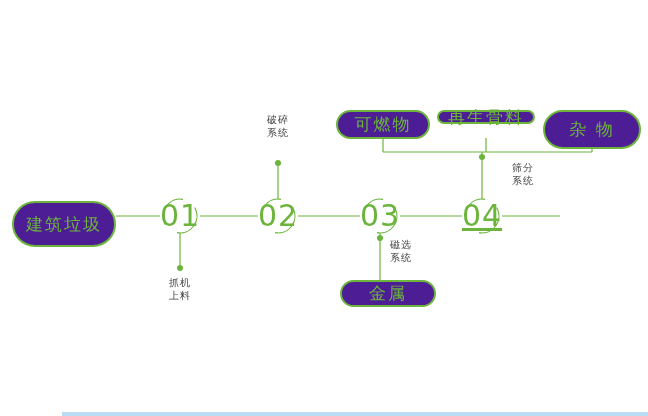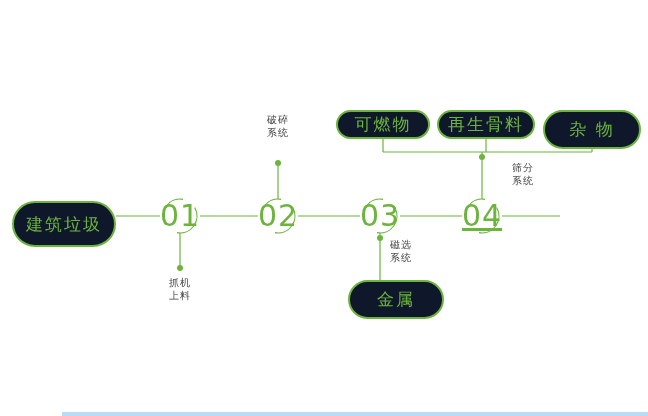--- a/index.html
+++ b/index.html
@@ -26,21 +26,21 @@
     position: absolute;
     display: flex;
     align-items: center;
     justify-content: center;
     border: 2px solid var(--accent-green, #6cb43c);
     border-radius: 999px;
     color: var(--accent-green, #6cb43c);
     font-size: 17px;
     letter-spacing: 2px;
     white-space: nowrap;
-    background: #0f172a;
+    background: #4c1d95;
   }
   .step-number {
     position: absolute;
     width: 60px;
     height: 30px;
     line-height: 30px;
     text-align: center;
     transform: translateX(-50%);
     color: var(--accent-green, #6cb43c);
     font-size: 30px;
@@ -109,20 +109,20 @@
 
   <div class="sys-label center-label" style="left:180px; top:276px;">抓机
 上料</div>
   <div class="sys-label center-label" style="left:278px; top:113px;">破碎
 系统</div>
   <div class="sys-label" style="left:390px; top:238px;">磁选
 系统</div>
   <div class="sys-label" style="left:512px; top:161px;">筛分
 系统</div>
 
-  <div class="pill" style="left:348px; top:280px; width:96px; height:39px;">金属</div>
+  <div class="pill" style="left:340px; top:280px; width:96px; height:27px;">金属</div>
   <div class="pill" style="left:336px; top:110px; width:94px; height:29px;">可燃物</div>
-  <div class="pill" style="left:437px; top:110px; width:98px; height:29px;">再生骨料</div>
+  <div class="pill" style="left:437px; top:110px; width:98px; height:14px;">再生骨料</div>
   <div class="pill" style="left:543px; top:110px; width:98px; height:39px;">杂 物</div>
 
   <div class="bottom-strip"></div>
 
 </div>
 
 </body></html>

